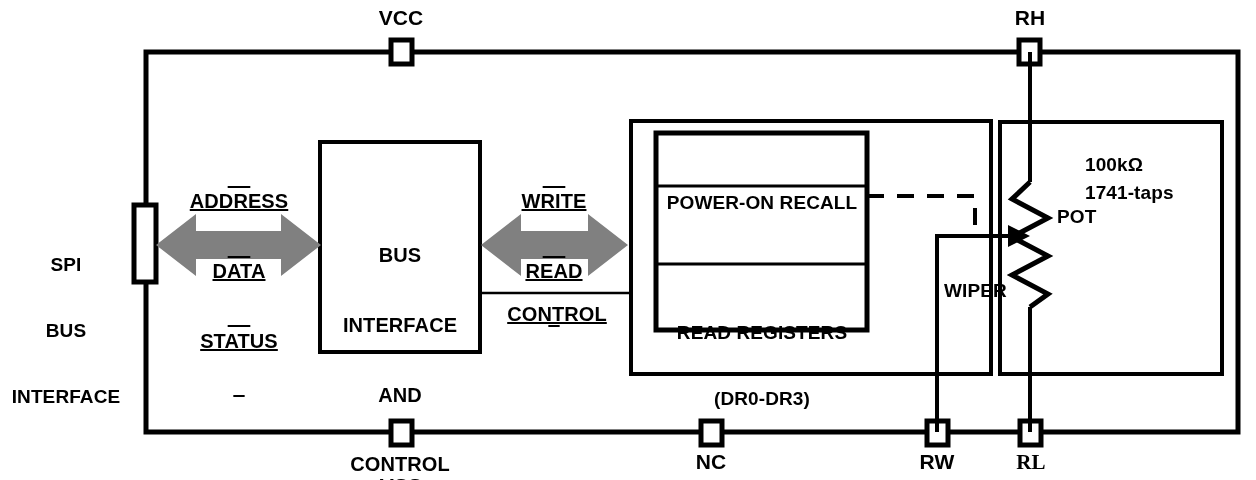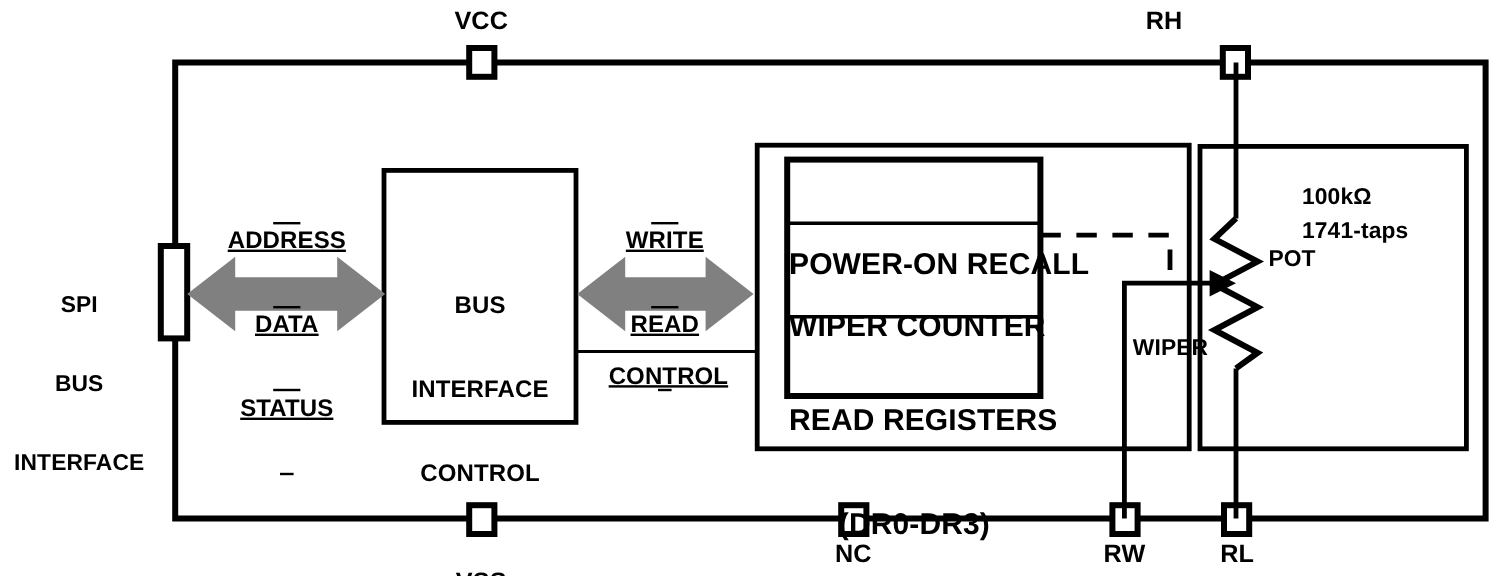--- a/index.html
+++ b/index.html
@@ -37,21 +37,21 @@
     text-align: center;
     letter-spacing: 0.1px;
   }
   .lbl.center { transform: translateX(-50%); }
 
   
   .pin-name { font-size: 21px; }
 
   
   .blk-label { font-size: 20px; }
-  .reg-label { font-size: 25px; }
+  .reg-label { font-size: 19px; }
   .bus-label { font-size: 20px; text-decoration: underline; }
   .pot-label { font-size: 19px; }
   .side-label { font-size: 19px; }
 </style>
 </head>
 <body>
 
 <div id="diagram-root">
 
   <svg id="diagram-svg" viewBox="0 0 1256 480">
@@ -132,61 +132,61 @@
     </g>
 
     <g>
       <polygon points="481,245 521,214 521,231 588,231 588,214 628,245 588,276 588,259 521,259 521,276" fill="#808080"></polygon>
     </g>
 
   </svg>
 
   <div class="lbl pin-name center" style="left:401px; top:6px;"><span>V</span><span class="sub">CC</span></div>
 
-  <div class="lbl pin-name center" style="left:970px; top:6px;"><span>R</span><span class="sub">H</span></div>
+  <div class="lbl pin-name center" style="left:1030px; top:6px;"><span>R</span><span class="sub">H</span></div>
 
   <div class="lbl pin-name center" style="left:401px; top:450px;margin-top:24px;"><span>V</span><span class="sub">SS</span></div>
 
   <div class="lbl pin-name center" style="left:711px; top:450px;"><span>NC</span><span class="sub"></span></div>
 
   <div class="lbl pin-name center" style="left:937px; top:450px;"><span>R</span><span class="sub">W</span></div>
 
-  <div class="lbl pin-name center" style="left:1031px; top:450px;"><span>R</span><span class="sub">L</span></div>
-
-  <div class="lbl side-label center" style="left:66px; top:200px; width:132px;">
+  <div class="lbl pin-name center" style="left:1031px; top:450px;font-family:Liberation Serif, serif;"><span>R</span><span class="sub">L</span></div>
+
+  <div class="lbl side-label center" style="left:66px; top:210px; width:132px;">
     <div>SPI</div>
     <div>BUS</div>
     <div>INTERFACE</div>
   </div>
 
   <div class="lbl bus-label center" style="left:239px; top:144px; width:170px;">
     <div>ADDRESS</div>
     <div>DATA</div>
     <div>STATUS</div>
   </div>
 
   <div class="lbl blk-label center" style="left:400px; top:198px; width:158px;">
     <div>BUS</div>
     <div>INTERFACE</div>
+    <div>AND</div>
     <div>CONTROL</div>
   </div>
 
   <div class="lbl bus-label center" style="left:554px; top:144px; width:160px;">
     <div>WRITE</div>
     <div>READ</div>
   </div>
 
   <div class="lbl bus-label center" style="left:557px; top:303px;">CONTROL</div>
 
   <div class="lbl reg-label center" style="left:762px; top:148px; width:209px;">
     <div>POWER-ON RECALL</div>
   </div>
 
   <div class="lbl reg-label center" style="left:762px; top:200px; width:209px;">
-    <div>WIPER COUNTER</div>
   </div>
 
   <div class="lbl reg-label center" style="left:762px; top:278px; width:209px;">
     <div>READ REGISTERS</div>
     <div>(DR0-DR3)</div>
   </div>
 
   <div class="lbl pot-label" style="left:1085px; top:154px;">100kΩ</div>
 
   <div class="lbl pot-label" style="left:1085px; top:182px;">1741-taps</div>

